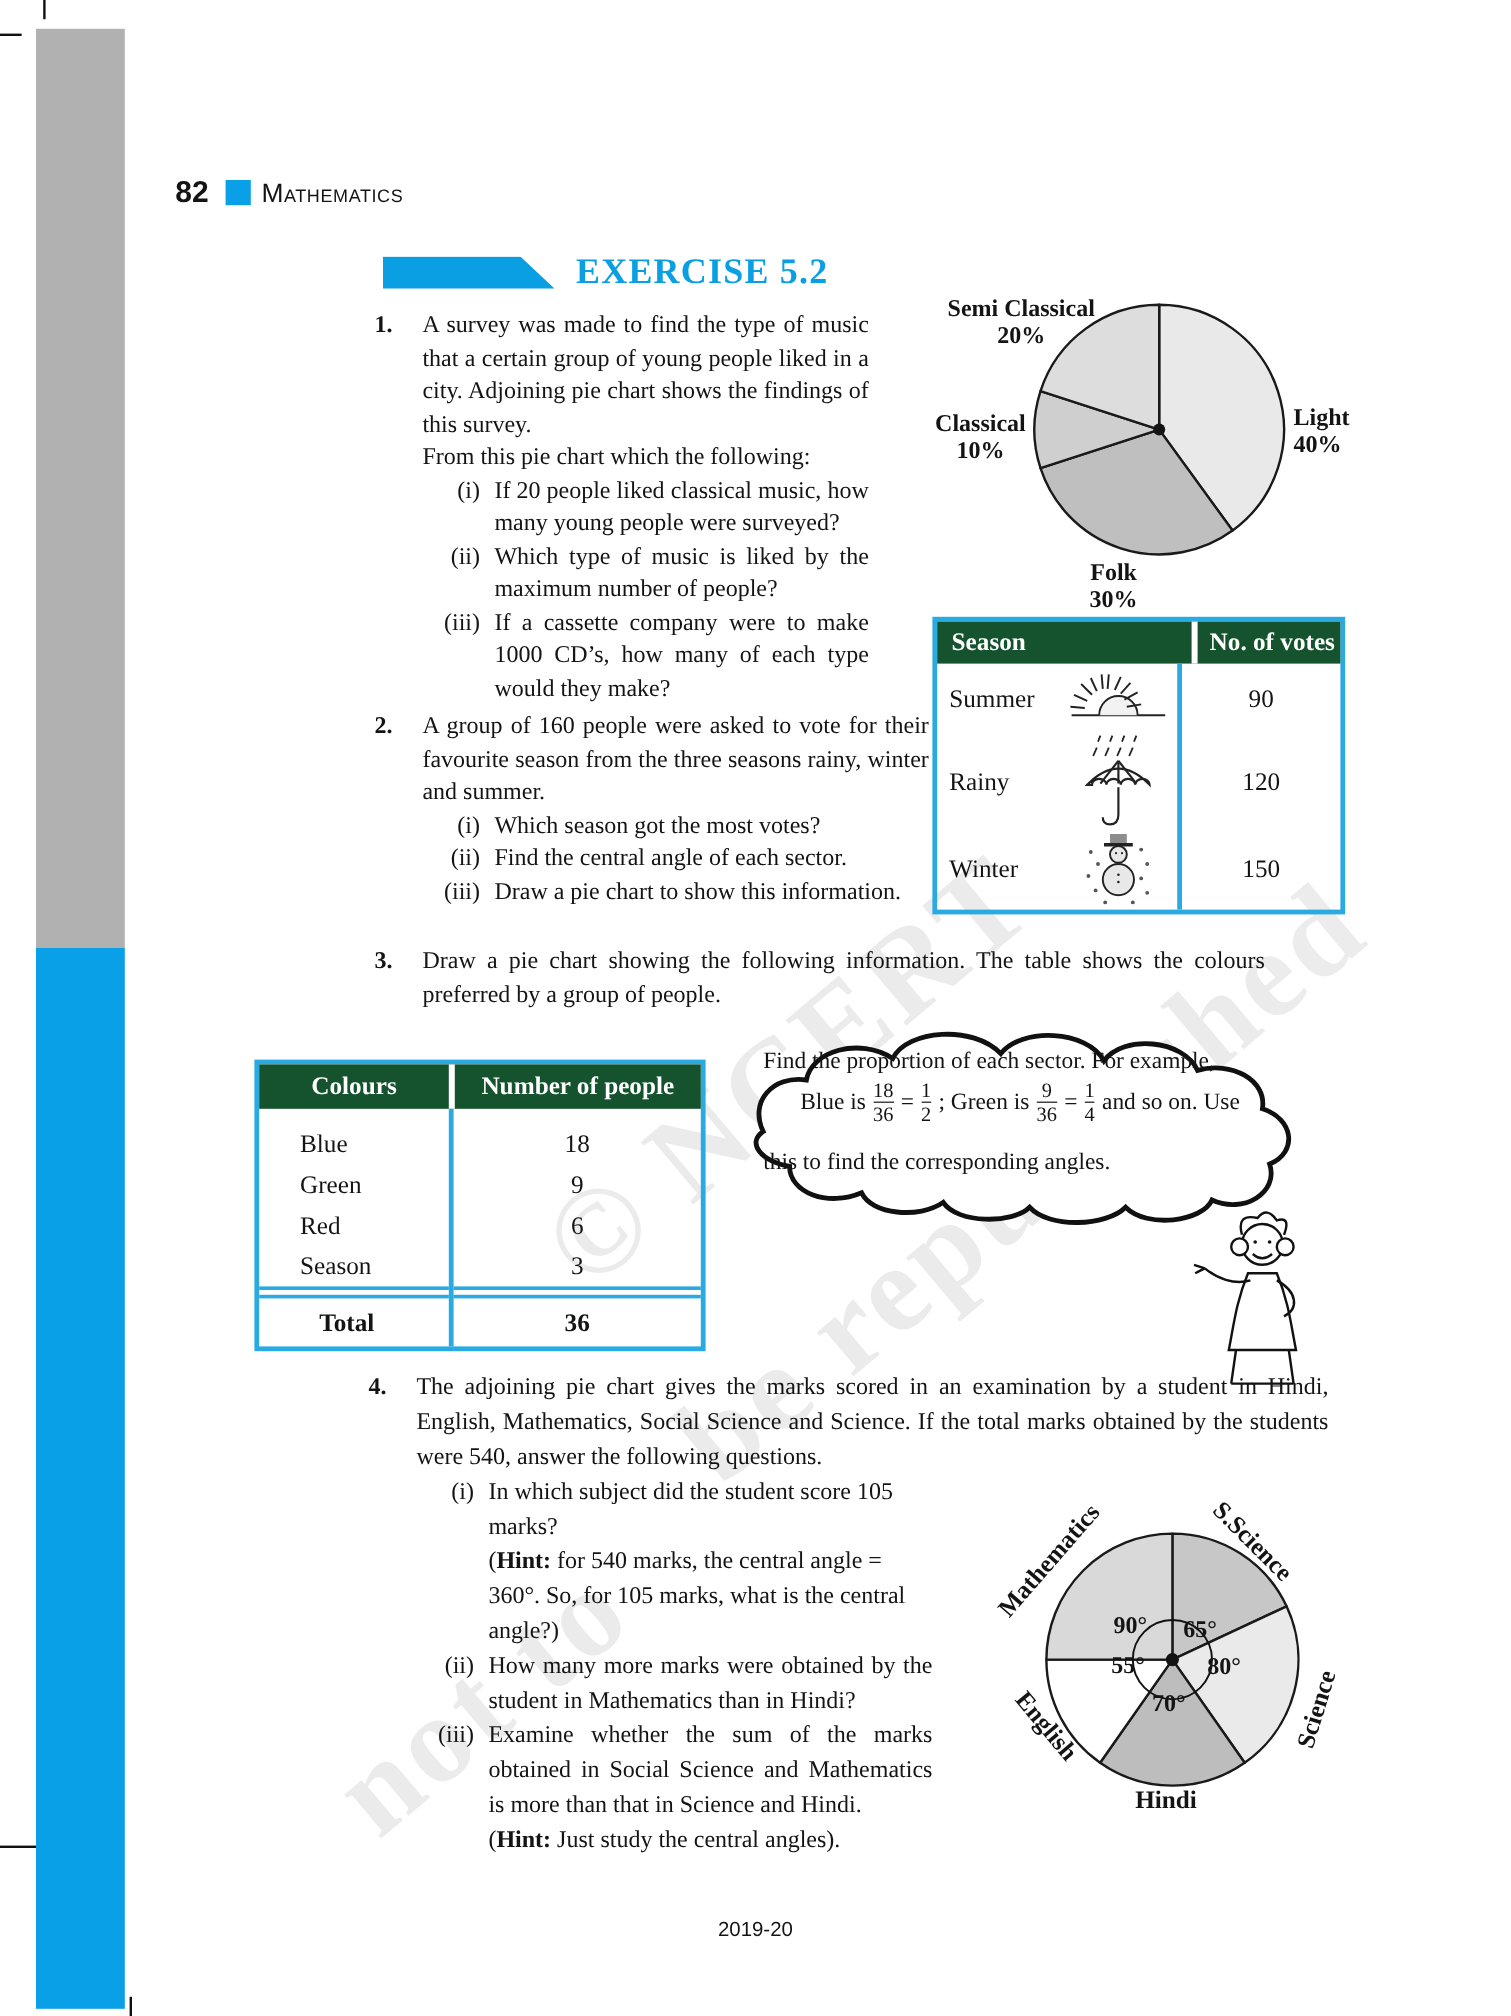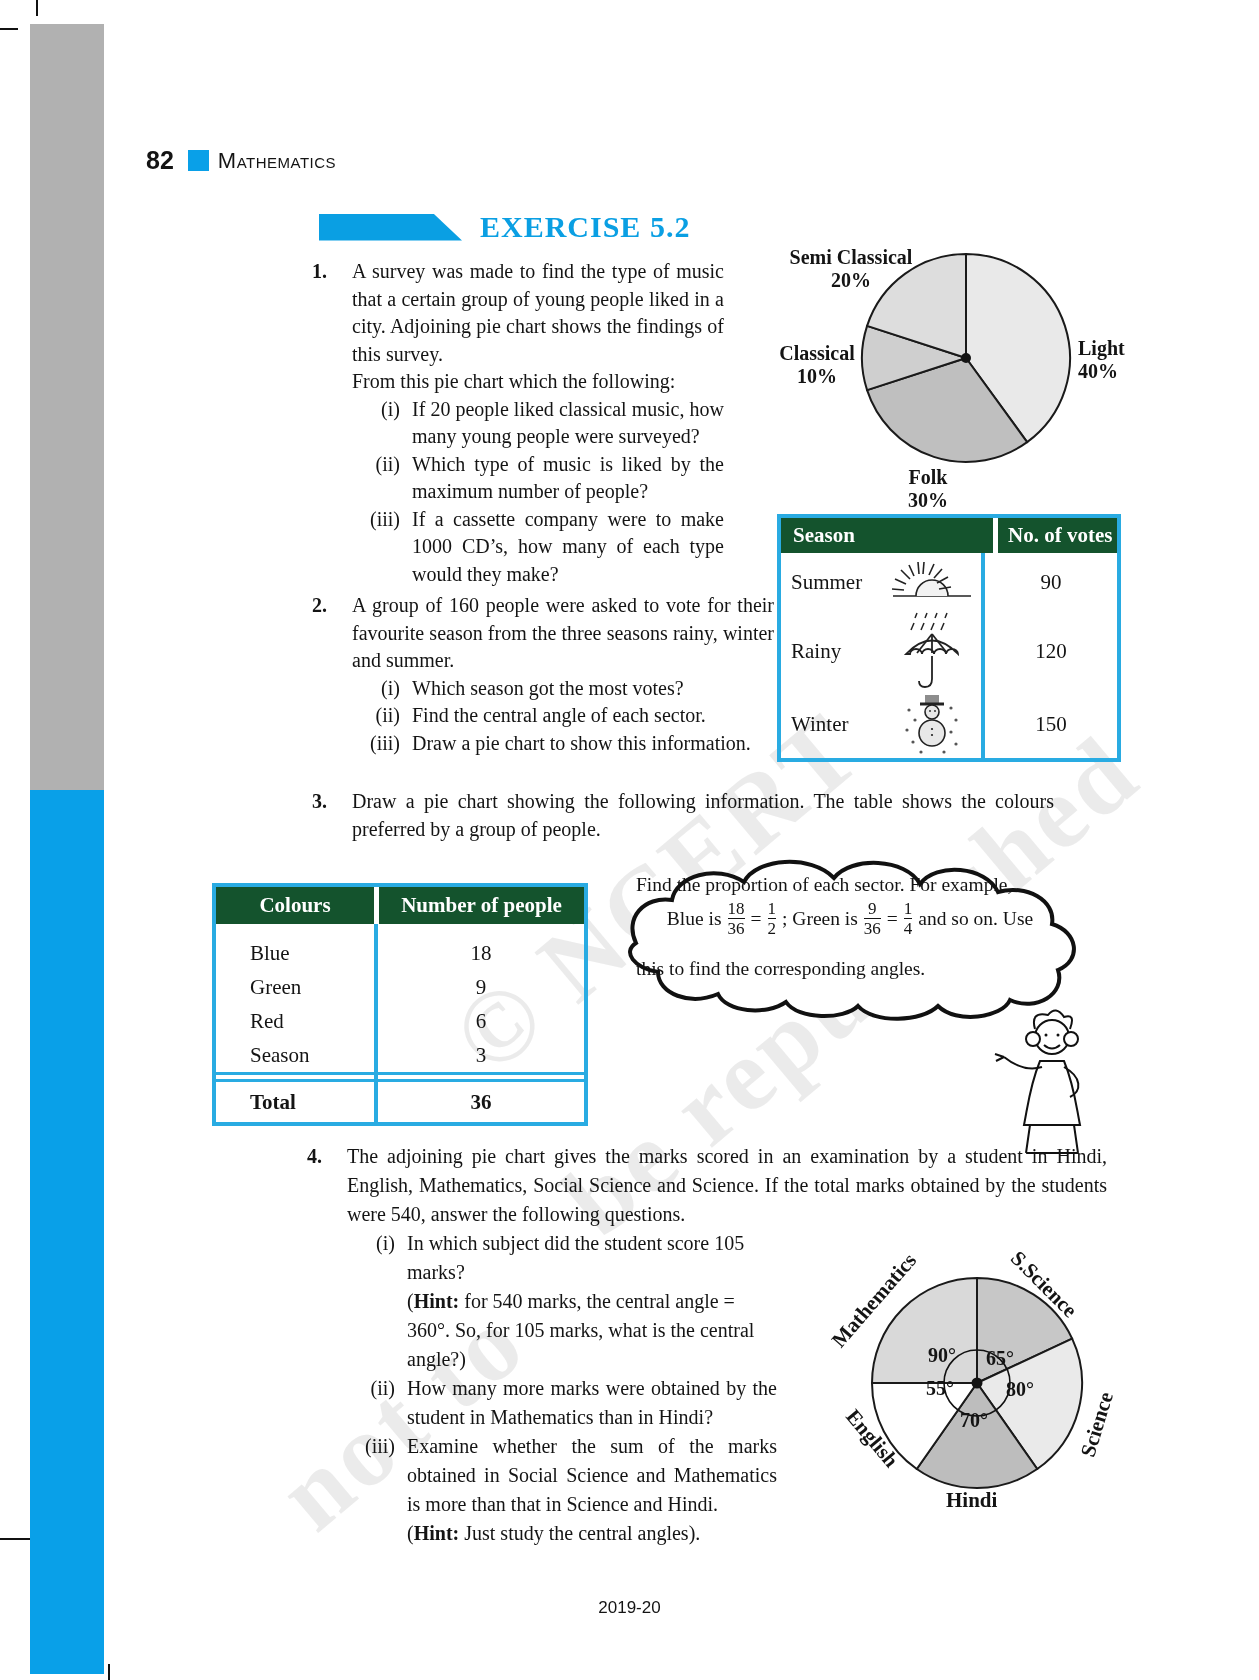--- a/index.html
+++ b/index.html
@@ -282,21 +282,21 @@
         <div class="c2">Number of people</div>
       </div>
       <div class="cbody">
         <div class="col1">
           <div class="cpad"></div>
           <div class="crow cname">Blue</div>
           <div class="crow cname">Green</div>
           <div class="crow cname">Red</div>
           <div class="crow cname">Season</div>
           <div class="dsep"></div>
-          <div class="trow" style="padding-left:34px;">Total</div>
+          <div class="trow" style="padding-left:50px;">Total</div>
         </div>
         <div class="cdiv"></div>
         <div class="col2">
           <div class="cpad"></div>
           <div class="crow cval">18</div>
           <div class="crow cval">9</div>
           <div class="crow cval">6</div>
           <div class="crow cval">3</div>
           <div class="dsep"></div>
           <div class="trow" style="justify-content:center;">36</div>

